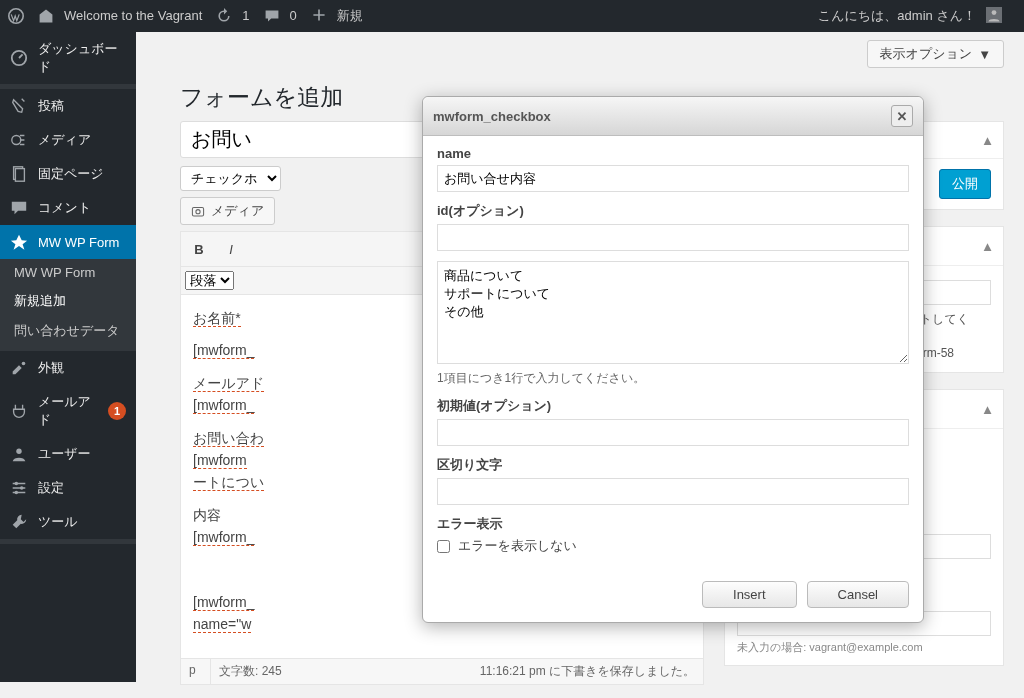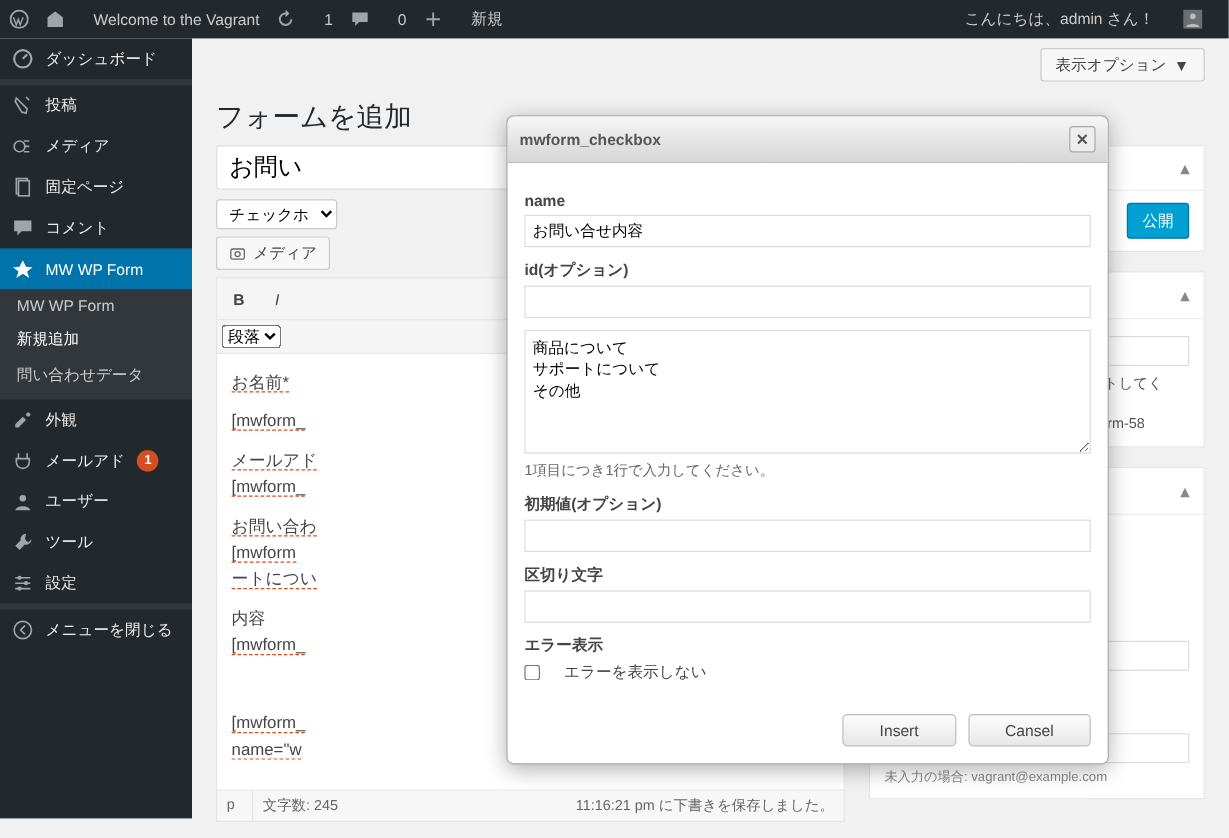--- a/index.html
+++ b/index.html
@@ -1,22 +1,22 @@
 <!DOCTYPE html>
 <html><head>
 <meta charset="utf-8">
 <style>
 *{box-sizing:border-box;margin:0;padding:0;font-family:-apple-system,"Hiragino Kaku Gothic ProN","Helvetica Neue",Arial,sans-serif}
 body{background:#f1f1f1;width:1024px;height:698px;overflow:hidden;font-size:13px;color:#444}
 #toolbar{height:32px;background:#23282d;color:#ccc;display:flex;align-items:center;padding:0 8px;font-size:13px;position:relative;z-index:5}
-#toolbar .tb{display:flex;align-items:center;gap:24px;margin-right:14px;cursor:pointer}
+#toolbar .tb{display:flex;align-items:flex-start;gap:10px;margin-right:14px;cursor:pointer}
 #toolbar .grow{flex:1}
 #toolbar .right{color:#ccc}
 #toolbar svg,#toolbar .ic{width:16px;height:16px;fill:#a0a5aa}
-#adminmenu{position:absolute;left:0;top:32px;bottom:16px;width:160px;background:#23282d;color:#eee;z-index:4;font-size:13px}
+#adminmenu{position:absolute;left:0;top:32px;bottom:16px;width:136px;background:#23282d;color:#eee;z-index:4;font-size:13px}
 #adminmenu .mi{display:flex;align-items:center;gap:10px;padding:8px 10px;cursor:pointer;color:#eee}
 #adminmenu .mi svg{width:18px;height:18px;fill:#a0a5aa;flex:0 0 18px}
 #adminmenu .mi.current{background:#0073aa;color:#fff}
 #adminmenu .mi.current svg{fill:#fff}
 #adminmenu .arrow{position:absolute;right:-8px;width:0;height:0;border-top:8px solid transparent;border-bottom:8px solid transparent;border-right:8px solid #f1f1f1}
 #adminmenu .sub{background:#32373c}
 #adminmenu .sub .smi{padding:6px 10px 6px 14px;color:#ccc;cursor:pointer;font-size:13px}
 #adminmenu .sub .smi.cur{color:#fff;font-weight:400}
 #adminmenu .sep{height:5px;background:#32373c;margin:0}
 .badge{background:#d54e21;color:#fff;border-radius:9px;min-width:18px;height:18px;display:inline-flex;align-items:center;justify-content:center;font-size:11px;font-weight:600}
@@ -44,27 +44,27 @@
 .pbox .hd .tog{margin-left:auto;color:#888;cursor:pointer}
 .pbox .bd{padding:10px 12px;font-size:12px;color:#555}
 .pubactions{display:flex;align-items:center;gap:12px}
 .trash{color:#b32d2e}
 .btn-pub{margin-left:auto;background:#00a0d2;color:#fff;border:1px solid #0073aa;border-radius:3px;padding:5px 12px;font-size:13px;cursor:pointer}
 .pbox input[type=text]{width:100%;border:1px solid #ddd;padding:4px 6px;margin-top:4px}
 #dlg-overlay{position:absolute;inset:0;z-index:20}
 #dlg{position:absolute;left:262px;top:64px;width:502px;background:#fff;border:1px solid #aaa;border-radius:6px;box-shadow:0 4px 18px rgba(0,0,0,.3);z-index:21;font-size:13px}
 #dlg .dtitle{height:39px;background:linear-gradient(#f6f6f6,#d6d6d6);border-bottom:1px solid #bdbdbd;border-radius:6px 6px 0 0;display:flex;align-items:center;padding:0 10px;font-weight:700;color:#555}
 #dlg .dtitle .xbtn{margin-left:auto;width:22px;height:22px;border:1px solid #aaa;border-radius:3px;background:#eee;display:flex;align-items:center;justify-content:center;cursor:pointer;color:#555;font-weight:700}
-#dlg .dbody{padding:24px 14px 6px}
+#dlg .dbody{padding:10px 14px 6px}
 #dlg .fld{margin-bottom:10px}
 #dlg .fld label{display:block;font-weight:600;margin-bottom:4px}
 #dlg .fld input[type=text]{width:100%;border:1px solid #ddd;padding:5px 6px;font-size:13px}
 #dlg .fld textarea{width:100%;border:1px solid #ddd;padding:5px 6px;font-size:13px;height:103px;resize:both}
 #dlg .help{font-size:12px;color:#666;margin-top:3px}
-#dlg .chk{display:flex;align-items:center;gap:20px;margin-top:4px}
+#dlg .chk{display:flex;align-items:center;gap:8px;margin-top:4px}
 #dlg .dfoot{padding:10px 14px 14px;display:flex;justify-content:flex-end;gap:10px}
 #dlg .dbtn{background:linear-gradient(#fdfdfd,#e7e7e7);border:1px solid #bbb;border-radius:4px;padding:5px 30px;font-size:13px;cursor:pointer;color:#444}
 svg{display:block}
 </style>
 </head>
 <body>
 
 <div id="toolbar">
   <div class="tb">
       <svg viewBox="0 0 20 20">
@@ -172,41 +172,34 @@
     </div>
   <div class="mi">
       <svg viewBox="0 0 20 20">
         <circle cx="10" cy="7" r="3" fill="#a0a5aa"></circle>
         <path d="M3 18c1-5 13-5 14 0" fill="#a0a5aa"></path>
       </svg>
       <span>ユーザー</span>
     </div>
   <div class="mi">
       <svg viewBox="0 0 20 20">
-        <path d="M13 2a5 5 0 0 0-5 6L3 13l4 4 5-5a5 5 0 0 0 6-5l-3 3-3-3z" fill="#a0a5aa"></path>
-      </svg>
-      <span>ツール</span>
-    </div>
-  <div class="mi">
-      <svg viewBox="0 0 20 20">
         <path d="M3 5h14M3 10h14M3 15h14" stroke="#a0a5aa" stroke-width="1.5"></path>
         <circle cx="7" cy="5" r="2" fill="#a0a5aa"></circle>
         <circle cx="13" cy="10" r="2" fill="#a0a5aa"></circle>
         <circle cx="7" cy="15" r="2" fill="#a0a5aa"></circle>
       </svg>
       <span>設定</span>
     </div>
+  <div class="mi">
+      <svg viewBox="0 0 20 20">
+        <path d="M13 2a5 5 0 0 0-5 6L3 13l4 4 5-5a5 5 0 0 0 6-5l-3 3-3-3z" fill="#a0a5aa"></path>
+      </svg>
+      <span>ツール</span>
+    </div>
   <div class="sep"></div>
-  <div class="mi">
-      <svg viewBox="0 0 20 20">
-        <circle cx="10" cy="10" r="8" fill="none" stroke="#a0a5aa" stroke-width="1.5"></circle>
-        <path d="M12 6l-4 4 4 4" fill="none" stroke="#a0a5aa" stroke-width="1.5"></path>
-      </svg>
-      <span>メニューを閉じる</span>
-    </div>
 </div>
 
 <div id="wpbody">
   <div id="screenopts">
       <span>表示オプション</span>
       <span>▼</span>
     </div>
   <h1 class="pt">フォームを追加</h1>
 
   <div id="main">

